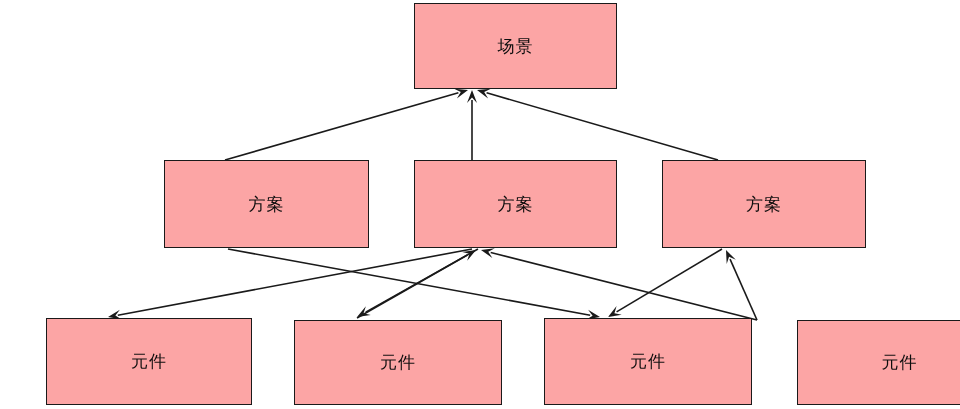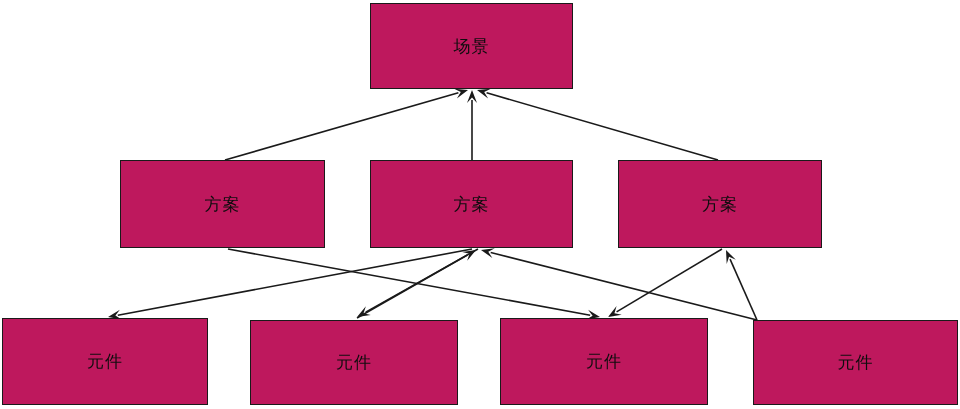--- a/index.html
+++ b/index.html
@@ -22,26 +22,27 @@
     position: absolute;
     left: 0;
     top: 0;
     width: 960px;
     height: 409px;
     pointer-events: none;
   }
   .node {
     position: absolute;
     box-sizing: border-box;
-    background: #be185d;
+    background: #fca5a5;
     border: 1.6px solid #1a1a1a;
     display: flex;
     align-items: center;
     justify-content: center;
     z-index: 2;
+    margin-left: 44px;
   }
   .node-label {
     font-family: "DejaVu Sans", "Liberation Sans", sans-serif;
     font-size: 17px;
     line-height: 1;
     color: #0d0d0d;
     letter-spacing: 1px;
     white-space: nowrap;
     user-select: none;
   }

